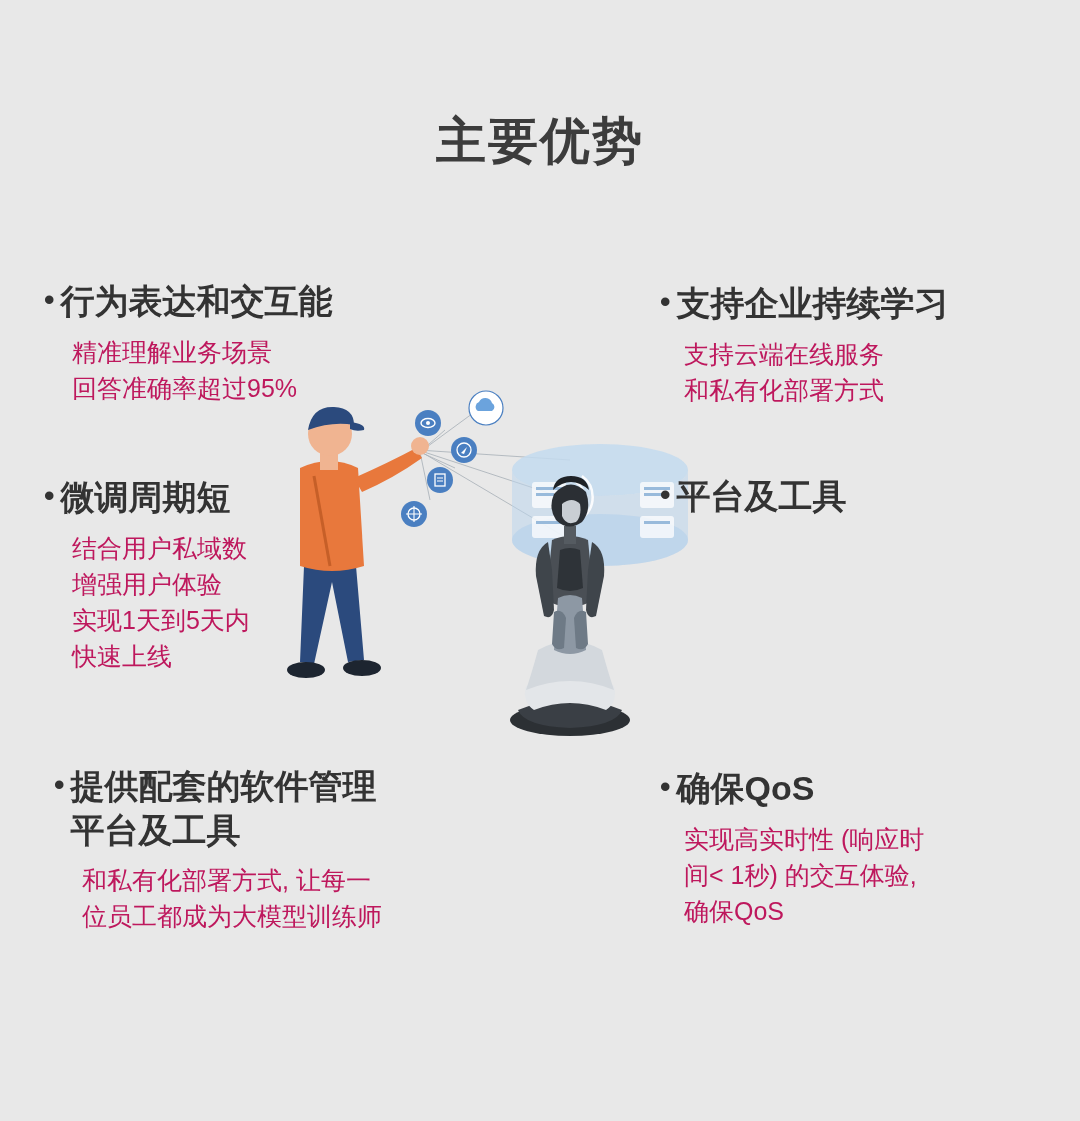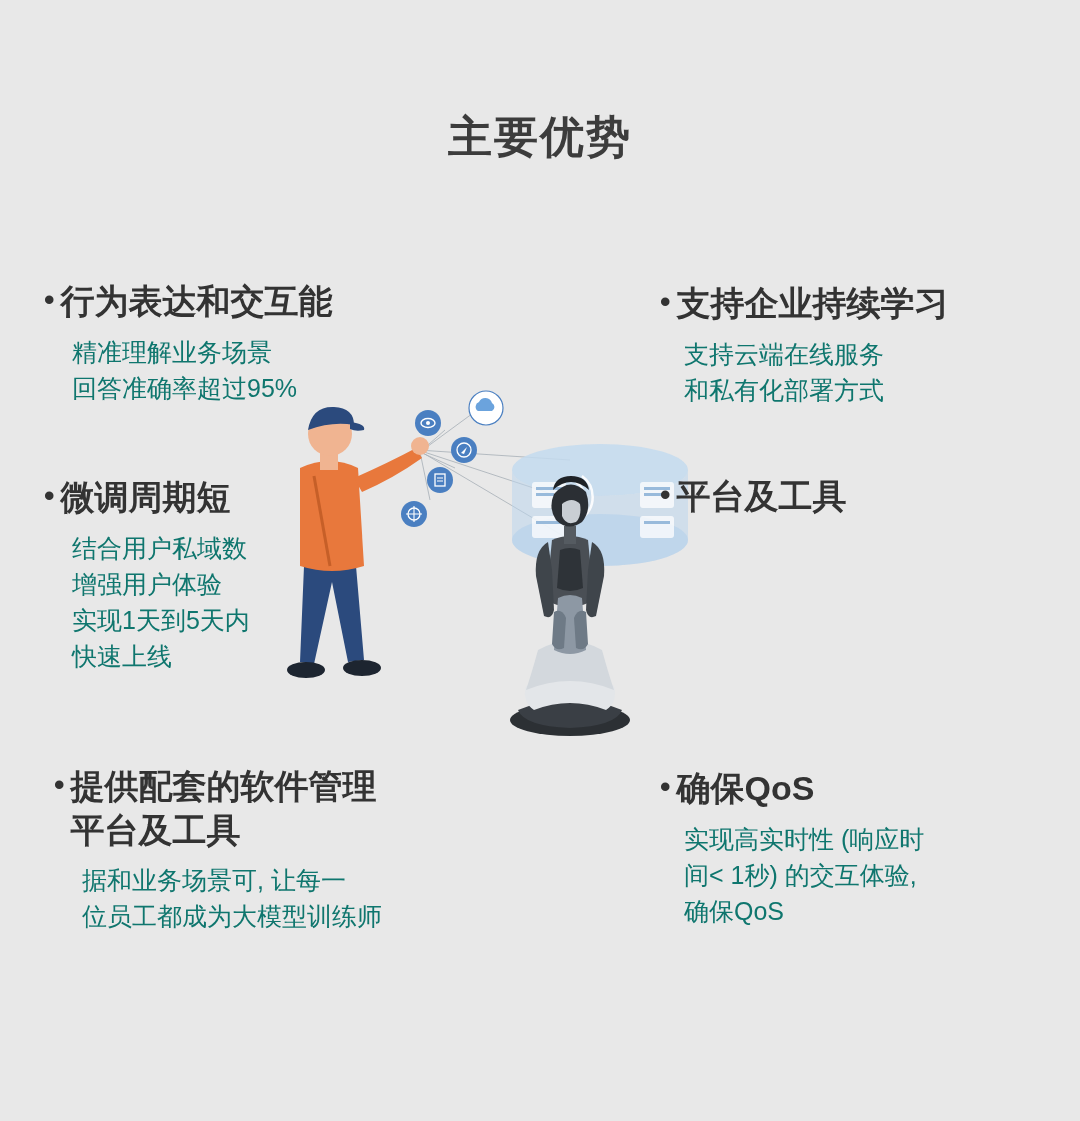--- a/index.html
+++ b/index.html
@@ -19,21 +19,21 @@
     position: relative;
     width: 1080px;
     height: 1121px;
   }
   .title {
     position: absolute;
     top: 108px;
     left: 0;
     width: 1080px;
     text-align: center;
-    font-size: 44px;
+    font-size: 50px;
     font-weight: bold;
     letter-spacing: 2px;
     color: #3c3c3c;
   }
 
   
   .col {
     position: absolute;
     top: 280px;
   }
@@ -61,21 +61,21 @@
     font-size: 30px;
     line-height: 1.3;
     margin-right: 6px;
     color: #333;
   }
   .head-text { flex: 1 1 auto; }
 
   .body {
     font-size: 25px;
     line-height: 1.45;
-    color: #0f766e;
+    color: #be185d;
     margin-top: 10px;
     margin-left: 28px;
   }
   .col-right .body { margin-left: 24px; }
 
   
   #blk-l1 { position: absolute; top: 0px;   left: 0; width: 420px; }
   #blk-l2 { position: absolute; top: 196px; left: 0; width: 300px; }
   #blk-l3 { position: absolute; top: 485px; left: 10px; width: 430px; }
 
@@ -237,21 +237,21 @@
 实现1天到5天内
 快速上线</div>
     </div>
 
     <div class="block" id="blk-l3">
       <div class="head">
         <span class="bullet">•</span>
         <span class="head-text" style="white-space:pre-line">提供配套的软件管理
 平台及工具</span>
       </div>
-      <div class="body" style="white-space:pre-line">据和业务场景可, 让每一
+      <div class="body" style="white-space:pre-line">和私有化部署方式, 让每一
 位员工都成为大模型训练师</div>
     </div>
 
   </div>
 
   <div class="col col-right">
 
     <div class="block" id="blk-r1">
       <div class="head">
         <span class="bullet">•</span>

